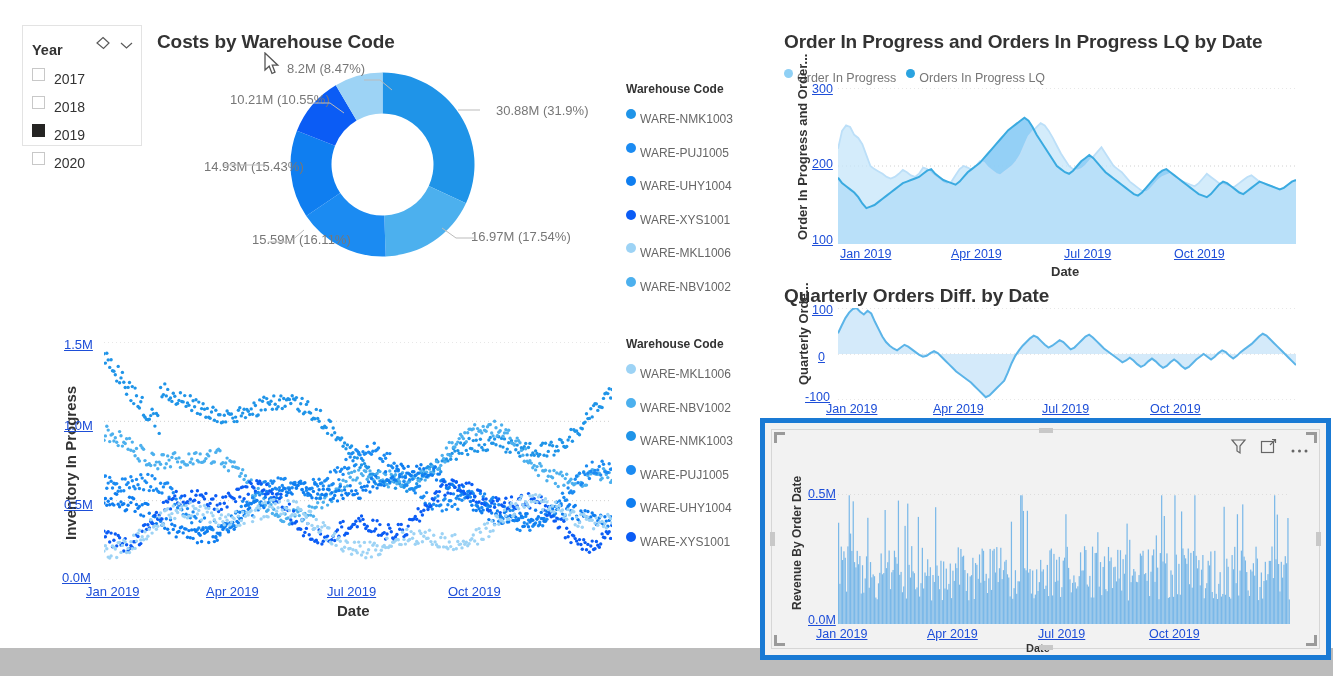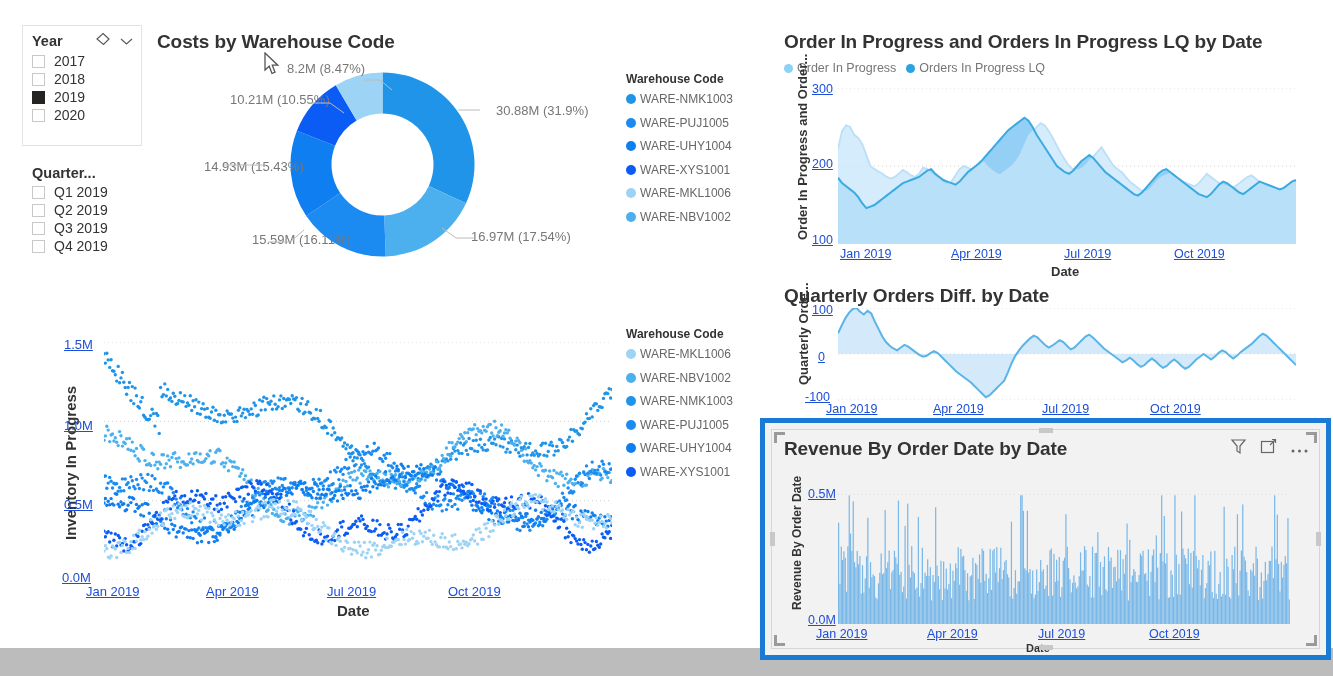--- a/index.html
+++ b/index.html
@@ -8,21 +8,21 @@
     width: 1333px; height: 676px;
     overflow: hidden;
     background: #bcbcbc;
     font-family: "Liberation Sans", sans-serif;
   }
   #canvas {
     position: absolute; left: 0; top: 0;
     width: 1333px; height: 648px;
     background: #ffffff;
   }
-  .txt { white-space: nowrap; }
+  .txt { white-space: nowrap; margin-top: 10px; }
 
   
   .slicer {
     position: absolute;
     background: #fff;
     border: 1px solid #e3e3e3;
   }
   #year-slicer { left: 22px; top: 25px; width: 120px; height: 121px; }
   #quarter-slicer { left: 22px; top: 158px; width: 120px; height: 112px; border-color: transparent; }
   .slicer-header {
@@ -137,41 +137,20 @@
     <div class="slicer-row">
       <span class="cbx checked"></span>
       <span class="txt">2019</span>
     </div>
     <div class="slicer-row">
       <span class="cbx"></span>
       <span class="txt">2020</span>
     </div>
   </div>
 
-  <div class="slicer" id="quarter-slicer">
-    <div class="slicer-header">
-      <span class="title txt">Quarter...</span>
-    </div>
-    <div class="slicer-row">
-      <span class="cbx"></span>
-      <span class="txt">Q1 2019</span>
-    </div>
-    <div class="slicer-row">
-      <span class="cbx"></span>
-      <span class="txt">Q2 2019</span>
-    </div>
-    <div class="slicer-row">
-      <span class="cbx"></span>
-      <span class="txt">Q3 2019</span>
-    </div>
-    <div class="slicer-row">
-      <span class="cbx"></span>
-      <span class="txt">Q4 2019</span>
-    </div>
-  </div>
 
   <div class="vtitle" style="left:157px; top:31px;">Costs by Warehouse Code</div>
   <svg id="donut-svg" style="position:absolute; left:285px; top:72px;" width="195" height="185" viewBox="0 0 195 185">
       <path d="M97.5,0.5
       A92,92 0 0 1 180.98856705778275,131.1478870138862
       L143.78170565159695,113.92437214900212
       A51,51 0 0 0 97.5,41.5 Z" fill="#1f94e8"></path>
       <path d="M180.98856705778275,131.1478870138862
       A92,92 0 0 1 100.73642916728188,184.44305588920332
       L99.29410747316713,143.4684331559714
@@ -2485,21 +2464,20 @@
       <span class="txt">WARE-UHY1004</span>
     </div>
     <div class="legend-item">
       <span class="legend-dot" style="background:#0b5cf5"></span>
       <span class="txt">WARE-XYS1001</span>
     </div>
   </div>
 
   <div id="revenue-visual">
     <div id="revenue-inner">
-      <div class="vtitle" style="left:12px; top:8px; position:absolute;">Revenue By Order Date by Date</div>
       <div class="vis-icons">
         <span>
           <svg width="17" height="17" viewBox="0 0 17 17">
             <path d="M2 2 H15 L10 8 V15 L7 13 V8 Z" fill="none" stroke="#666" stroke-width="1.2"></path>
           </svg>
         </span>
         <span>
           <svg width="17" height="17" viewBox="0 0 17 17">
             <rect x="1.5" y="3.5" width="12" height="11" fill="none" stroke="#666" stroke-width="1.2"></rect>
             <path d="M10 7 L15.5 1.5 M12 1.5 H15.5 V5" fill="none" stroke="#666" stroke-width="1.2"></path>

